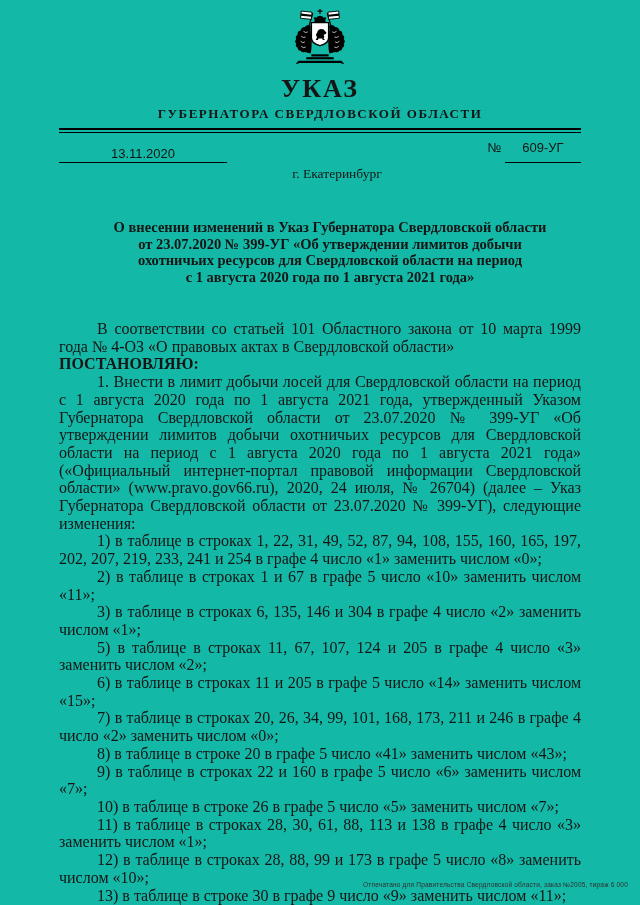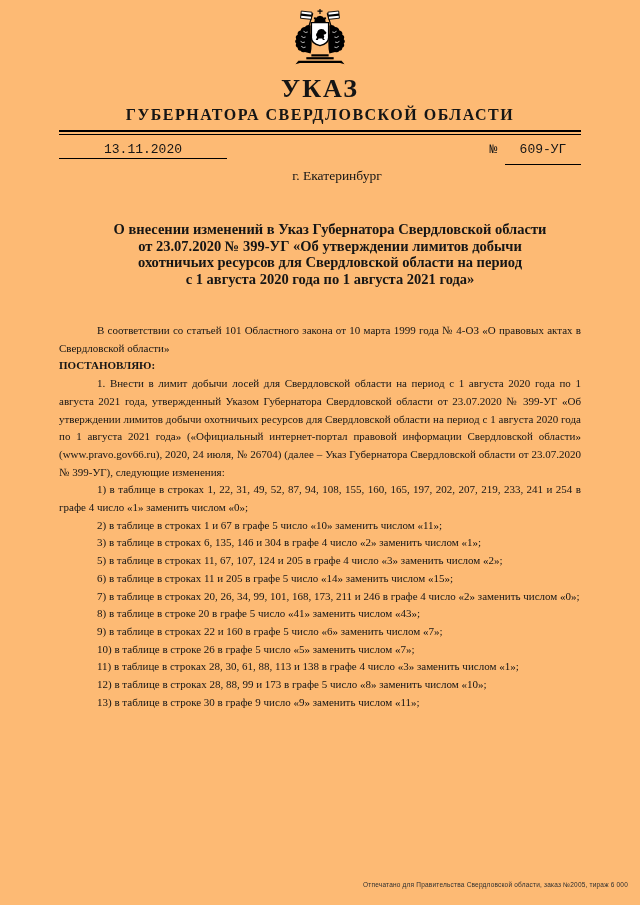--- a/index.html
+++ b/index.html
@@ -1,57 +1,57 @@
 <!DOCTYPE html>
 <html lang="ru"><head>
 <meta charset="utf-8">
 <style>
   html, body { margin: 0; padding: 0; background: #e9e9e9; }
   .page {
     position: relative;
     width: 640px;
     height: 905px;
     margin: 0 auto;
-    background: #fdba74;
+    background: #14b8a6;
     color: #151515;
     font-family: "Liberation Serif", serif;
     overflow: hidden;
   }
   
   .emblem {
     width: 72px;
     margin: 8px auto 0;
     text-align: center;
   }
   .doc-type {
     margin-top: 4px;
     text-align: center;
     font-size: 26px;
     font-weight: bold;
     letter-spacing: 2px;
   }
   .doc-authority {
     margin-top: 2px;
     text-align: center;
-    font-size: 16px;
+    font-size: 13px;
     font-weight: bold;
     letter-spacing: 1.5px;
   }
   .double-rule {
     margin: 6px 59px 0;
     height: 2px;
     border-top: 2.5px solid #000;
     border-bottom: 1px solid #000;
   }
   .dateline {
     margin: 7px 59px 0;
     display: flex;
     justify-content: space-between;
-    align-items: flex-start;
-    font-family: Liberation Mono, monospace;
+    align-items: flex-end;
+    font-family: Liberation Sans, sans-serif;
     font-size: 13px;
   }
   .date-blank {
     display: inline-block;
     width: 168px;
     text-align: center;
     border-bottom: 1px solid #000;
     padding-bottom: 1px;
   }
   .number-group { white-space: nowrap; }
@@ -73,21 +73,21 @@
     margin-top: 37px;
     text-align: center;
     font-size: 14.5px;
     font-weight: bold;
     line-height: 16.5px;
     margin-left: 20px;
   }
   
   .body-text {
     margin: 35px 59px 17px;
-    font-size: 11px;
+    font-size: 16px;
     line-height: 17.7px;
     text-align: justify;
   }
   .para { margin: 0; }
   .indent { text-indent: 38px; }
   .resolve { font-weight: bold; }
   
   .print-note {
     position: absolute;
     right: 12px;

